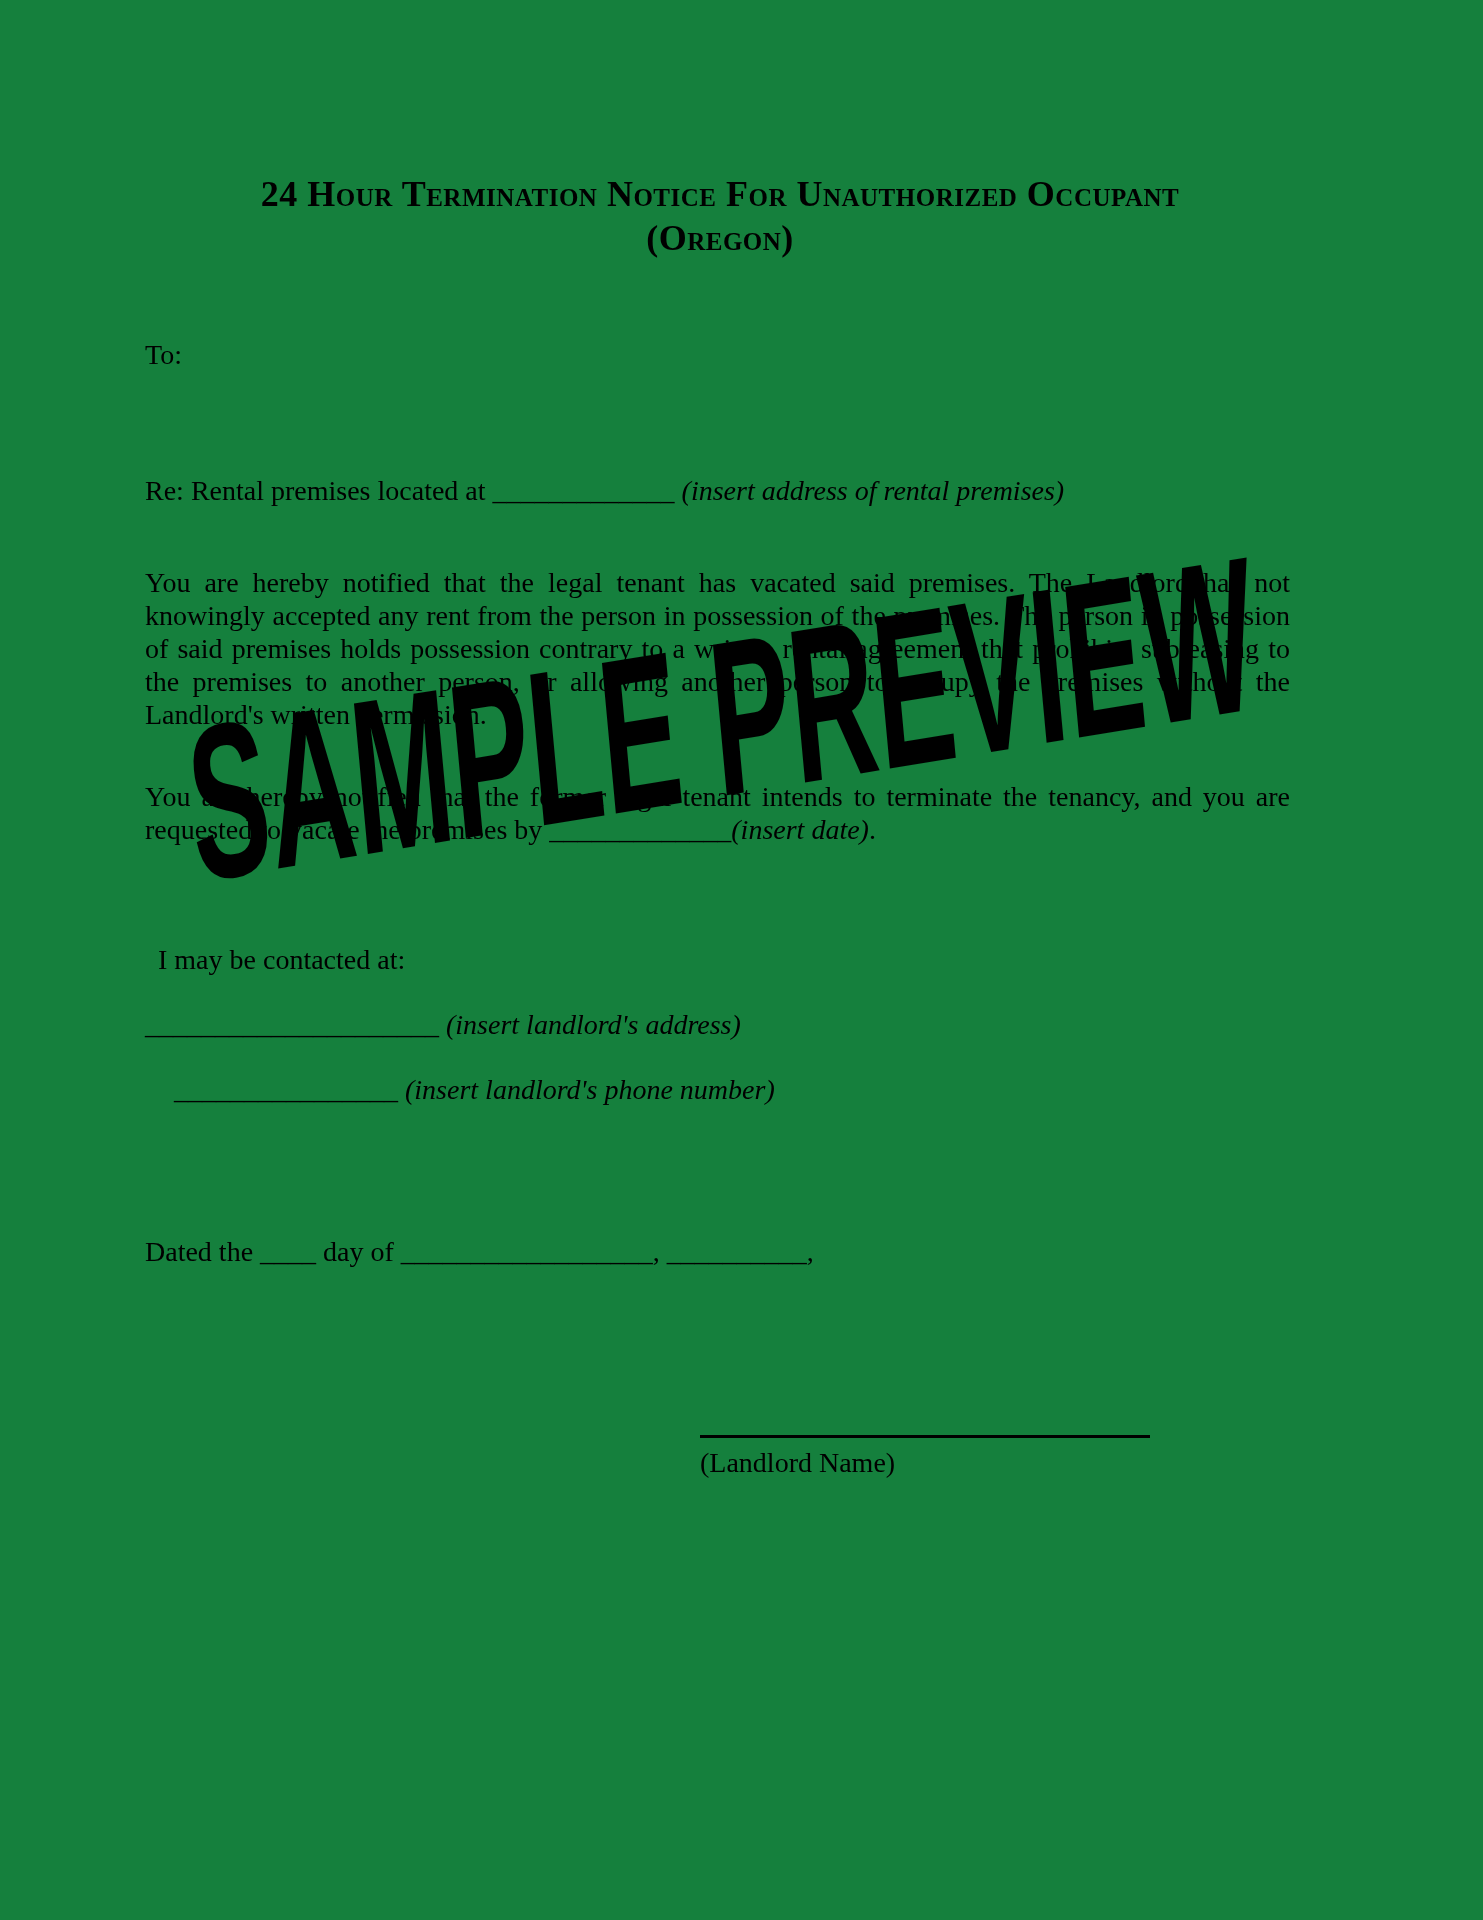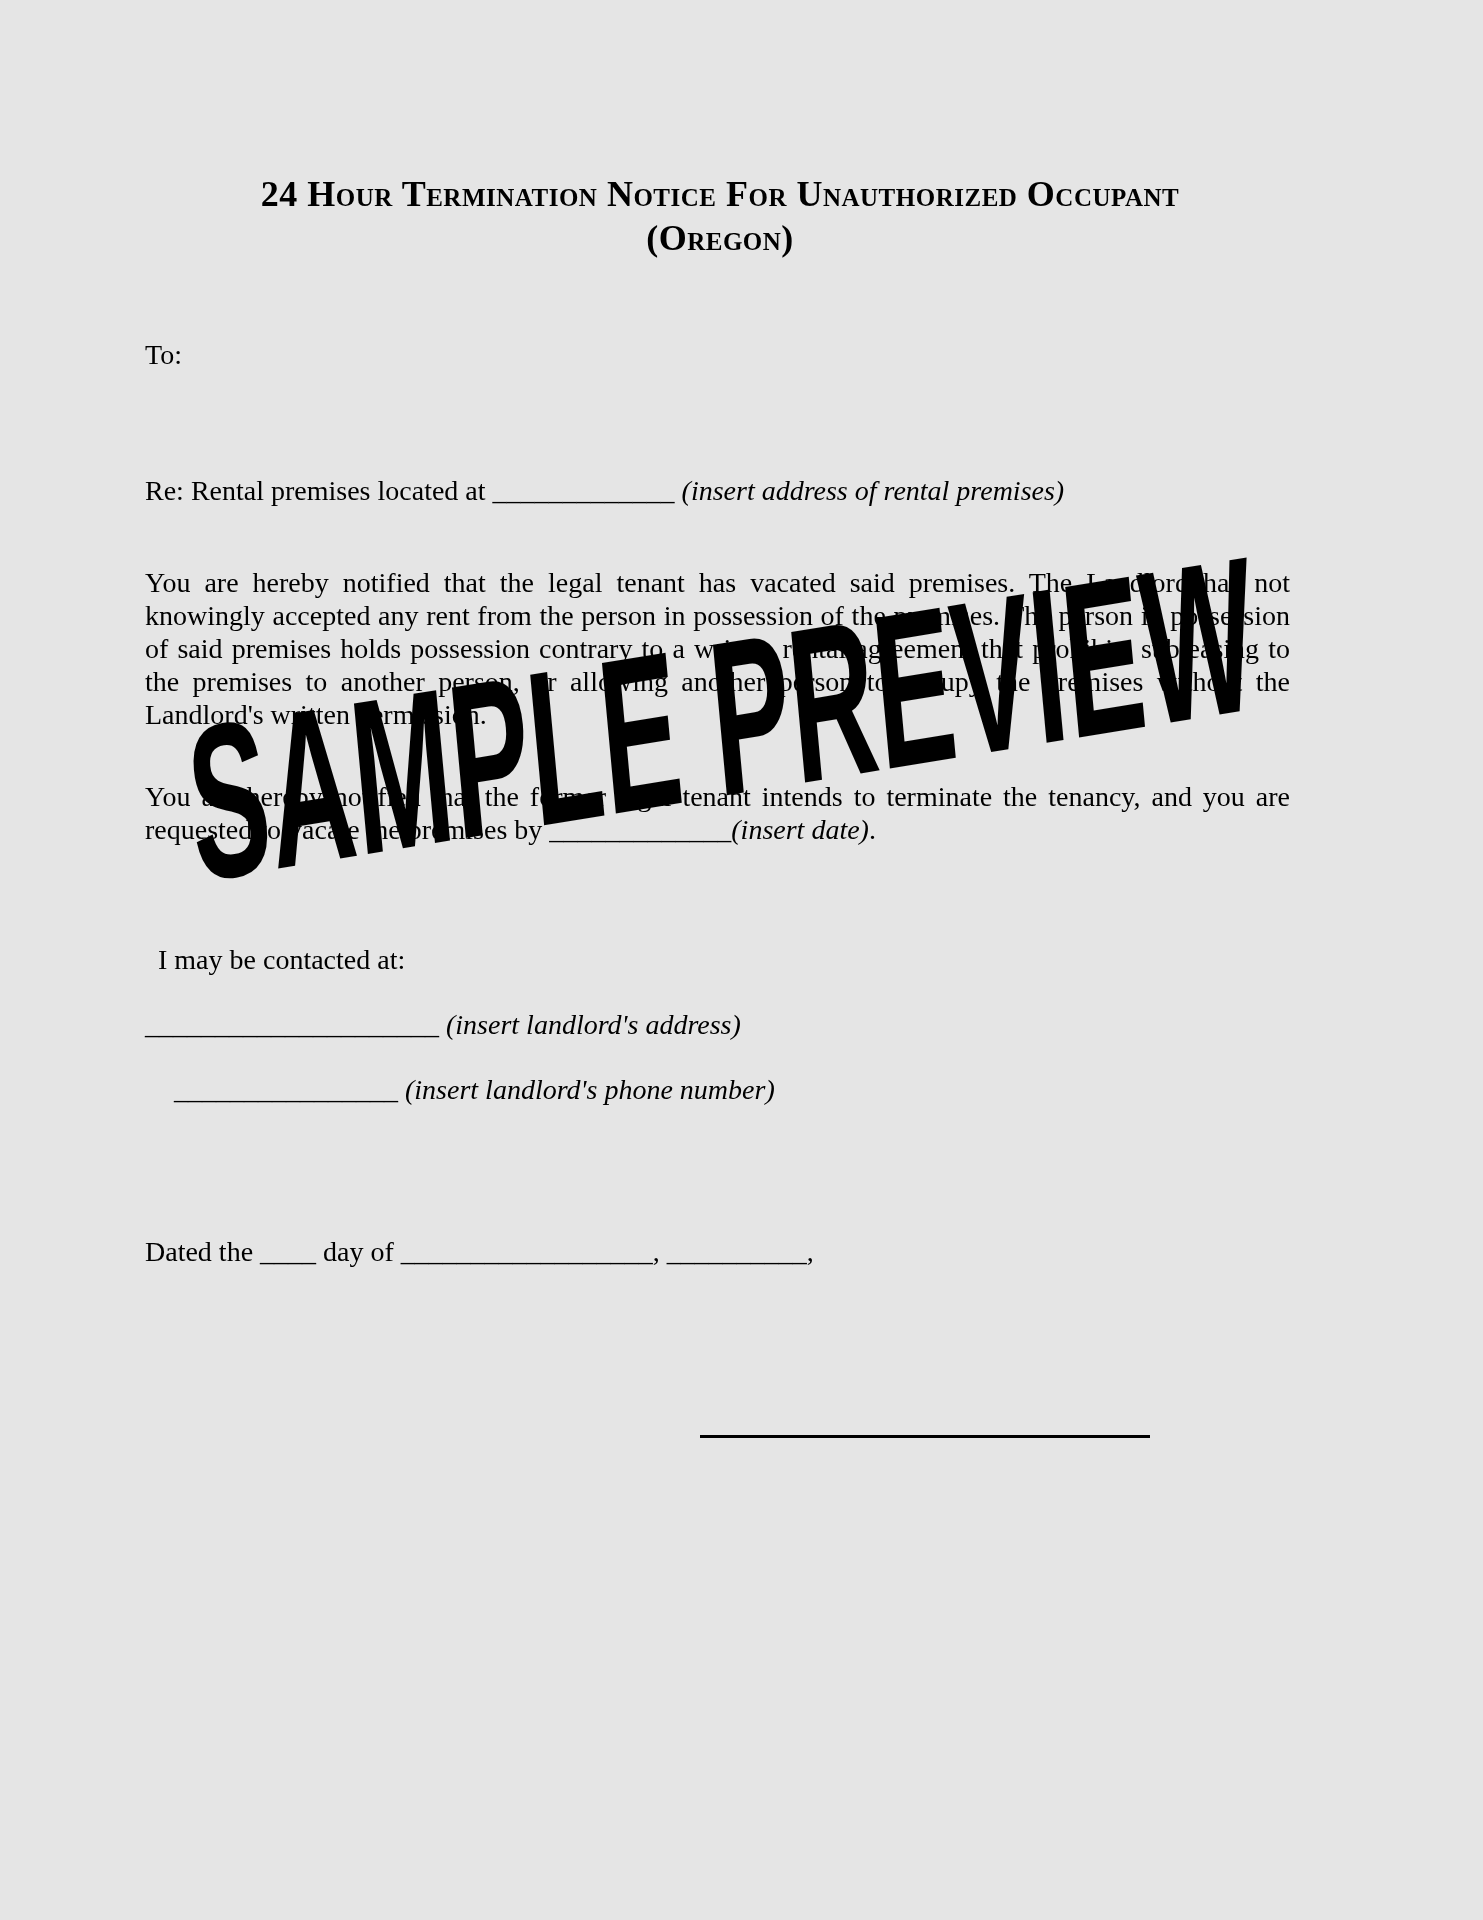--- a/index.html
+++ b/index.html
@@ -1,19 +1,19 @@
 <!DOCTYPE html>
 <html><head>
 <meta charset="utf-8">
 <style>
   html,body{margin:0;padding:0;background:#ffffff;}
   .page{
     position:relative;
     width:1483px;height:1920px;
-    background:#e5e5e5;
+    background:#15803d;
     font-family:"Liberation Serif", serif;
     color:#000;
     overflow:hidden;
   }
   .abs{position:absolute;}
   .doc-title{
     left:145px;width:1150px;text-align:center;
     font-weight:bold;font-size:36px;line-height:44px;
     font-variant:small-caps;letter-spacing:0.5px;
   }
@@ -69,17 +69,18 @@
     <span>________________</span><span class="hint"> (insert landlord's phone number)</span>
   </div>
 
   <div class="abs bodytext" style="left:145px;top:1235px;width:1150px;">
     <span>Dated the </span><span>____</span><span> day of </span><span>__________________</span><span>, </span><span>__________</span><span>,</span>
   </div>
 
 
   <div class="abs" style="left:700px;top:1435px;width:450px;">
     <div class="sig-rule"></div>
+    <div class="sig-label">(Landlord Name)</div>
   </div>
 
   <div class="abs watermark">SAMPLE PREVIEW</div>
 
 </div>
 
 </body></html>

